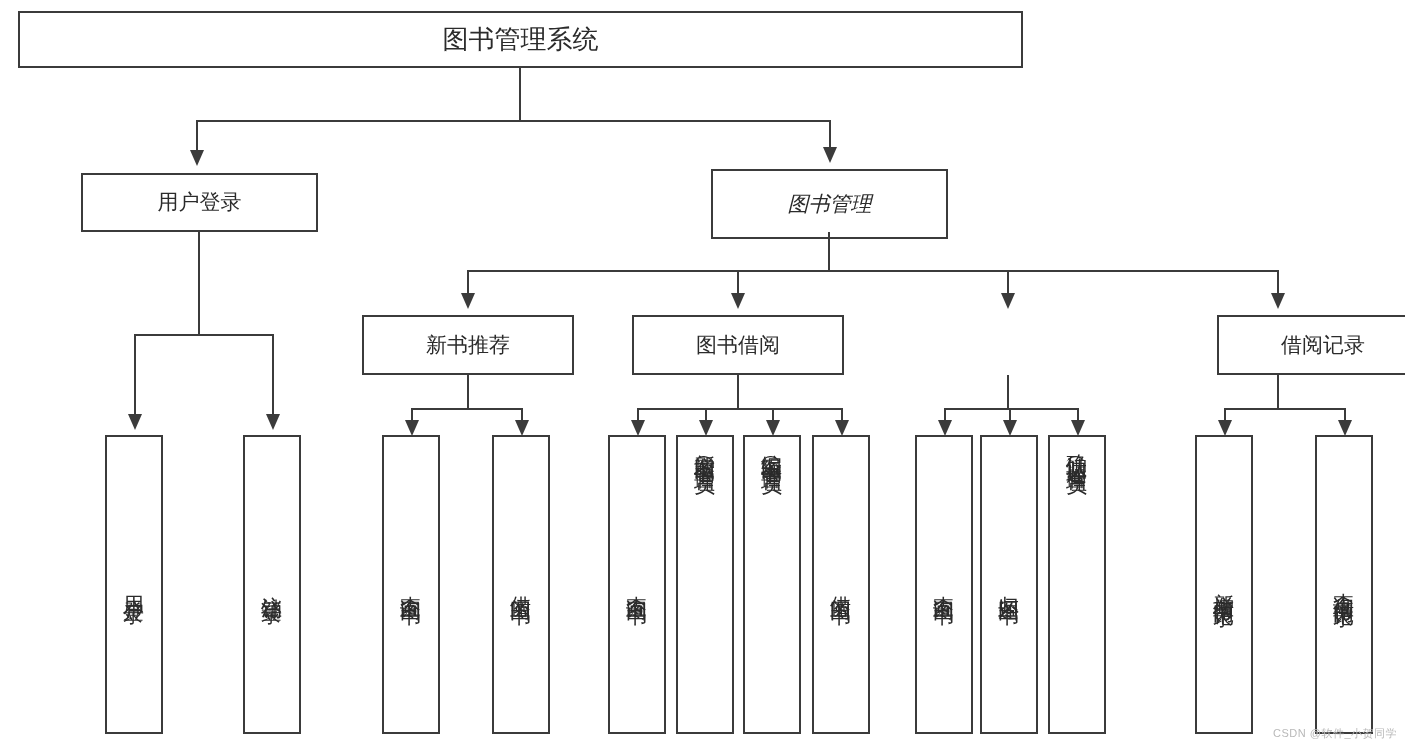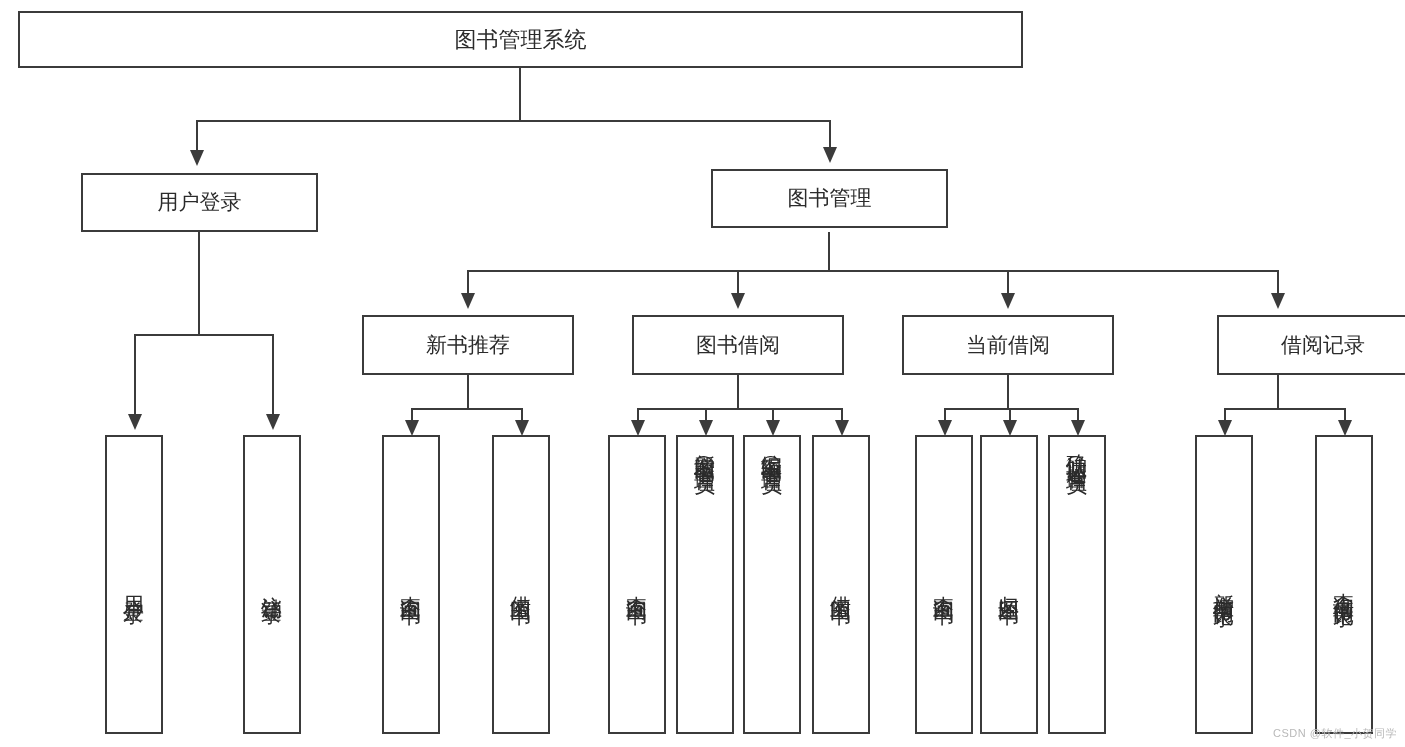--- a/index.html
+++ b/index.html
@@ -25,21 +25,21 @@
   }
   .node .label{
     display:block;
     text-align:center;
     line-height:1.18;
     color:#2b2b2b;
     white-space:nowrap;
   }
   
   .node.h .label{font-size:21px;}
-  .node.root .label{font-size:22px;}
+  .node.root .label{font-size:26px;}
 
   
   .node.v{
     border-width:2px;
     align-items:flex-start;
     justify-content:center;
     padding-top:0;
   }
   .node.v .label{
     writing-mode:vertical-rl;
@@ -87,21 +87,21 @@
   <div class="ln v" style="left:196px;top:120px;height:33px;"></div>
   <div class="arrow" style="left:190px;top:150px;"></div>
 
   <div class="ln v" style="left:829px;top:120px;height:30px;"></div>
   <div class="arrow" style="left:823px;top:147px;"></div>
 
   <div class="node h" style="left:81px;top:173px;width:237px;height:59px;">
     <span class="label">用户登录</span>
   </div>
 
-  <div class="node h" style="left:711px;top:169px;width:237px;height:59px;">
+  <div class="node h" style="left:711px;top:169px;width:237px;height:70px;font-style:italic;">
     <span class="label">图书管理</span>
   </div>
 
   <div class="ln v" style="left:198px;top:232px;height:103px;"></div>
   <div class="ln h" style="left:134px;top:334px;width:140px;"></div>
   <div class="ln v" style="left:134px;top:334px;height:82px;"></div>
   <div class="arrow" style="left:128px;top:414px;"></div>
   <div class="ln v" style="left:272px;top:334px;height:82px;"></div>
   <div class="arrow" style="left:266px;top:414px;"></div>
 
@@ -115,23 +115,20 @@
   <div class="arrow" style="left:1001px;top:293px;"></div>
   <div class="ln v" style="left:1277px;top:270px;height:25px;"></div>
   <div class="arrow" style="left:1271px;top:293px;"></div>
 
   <div class="node h" style="left:362px;top:315px;width:212px;height:60px;">
     <span class="label">新书推荐</span>
   </div>
   <div class="node h" style="left:632px;top:315px;width:212px;height:60px;">
     <span class="label">图书借阅</span>
   </div>
-  <div class="node h" style="left:902px;top:315px;width:212px;height:60px;">
-    <span class="label">当前借阅</span>
-  </div>
   <div class="node h" style="left:1173px;top:315px;width:212px;height:60px;margin-left:44px;">
     <span class="label">借阅记录</span>
   </div>
 
   <div class="ln v" style="left:467px;top:375px;height:35px;"></div>
   <div class="ln h" style="left:411px;top:408px;width:112px;"></div>
   <div class="ln v" style="left:411px;top:408px;height:15px;"></div>
   <div class="arrow" style="left:405px;top:420px;"></div>
   <div class="ln v" style="left:521px;top:408px;height:15px;"></div>
   <div class="arrow" style="left:515px;top:420px;"></div>

